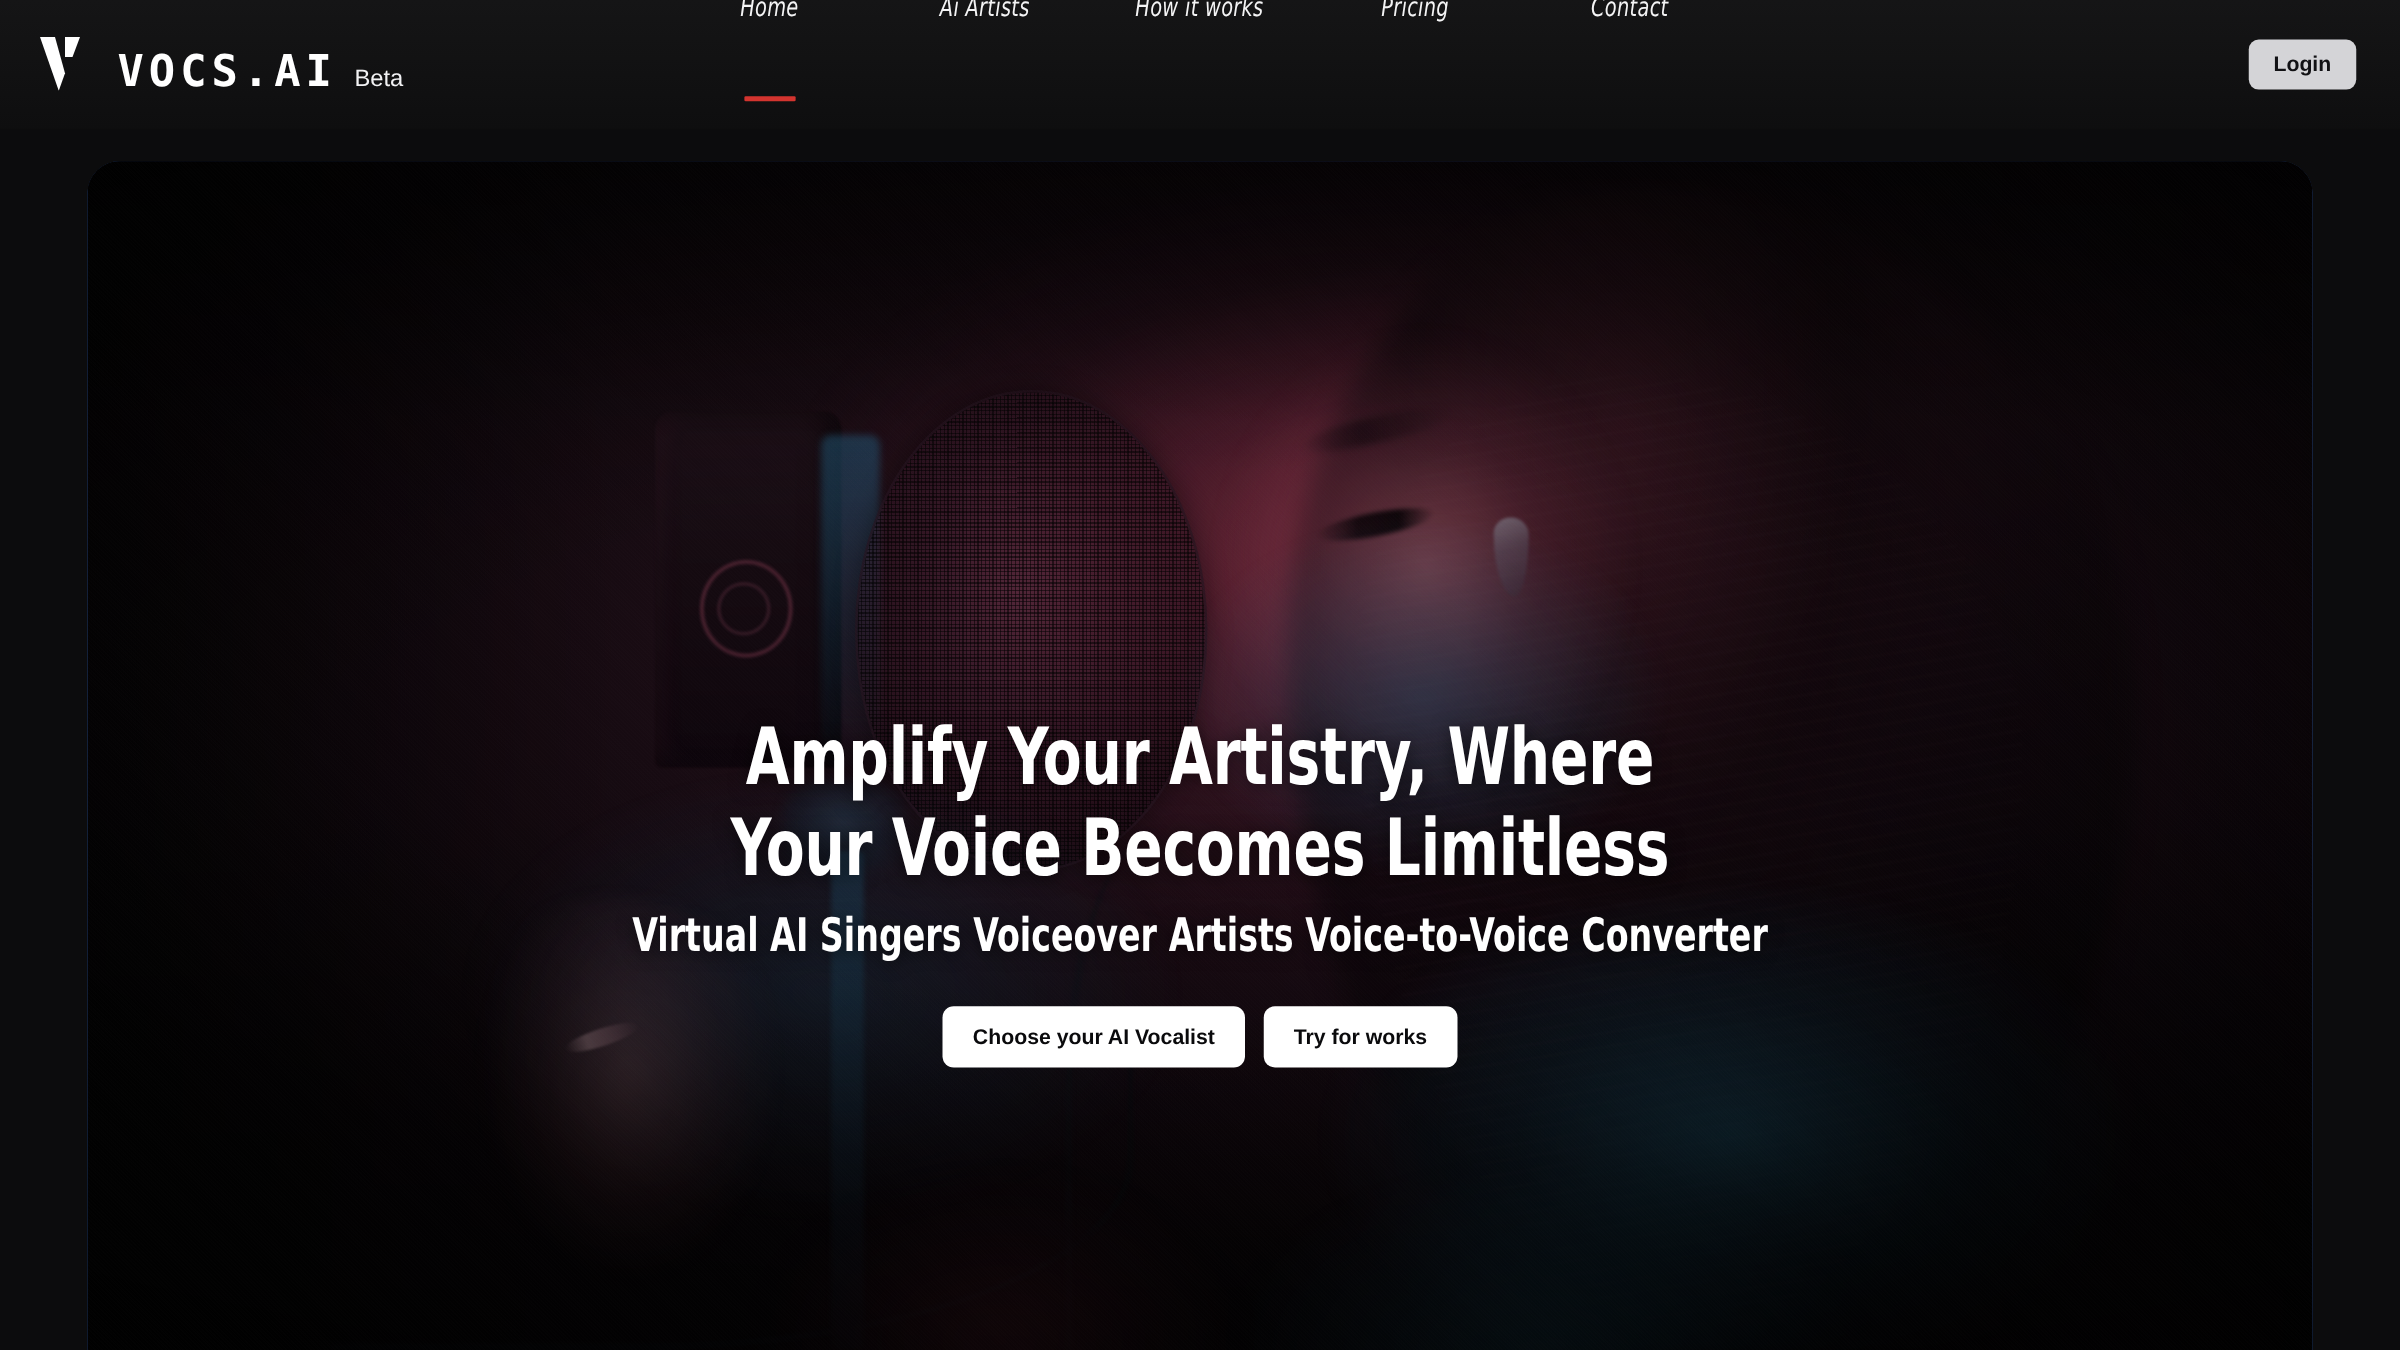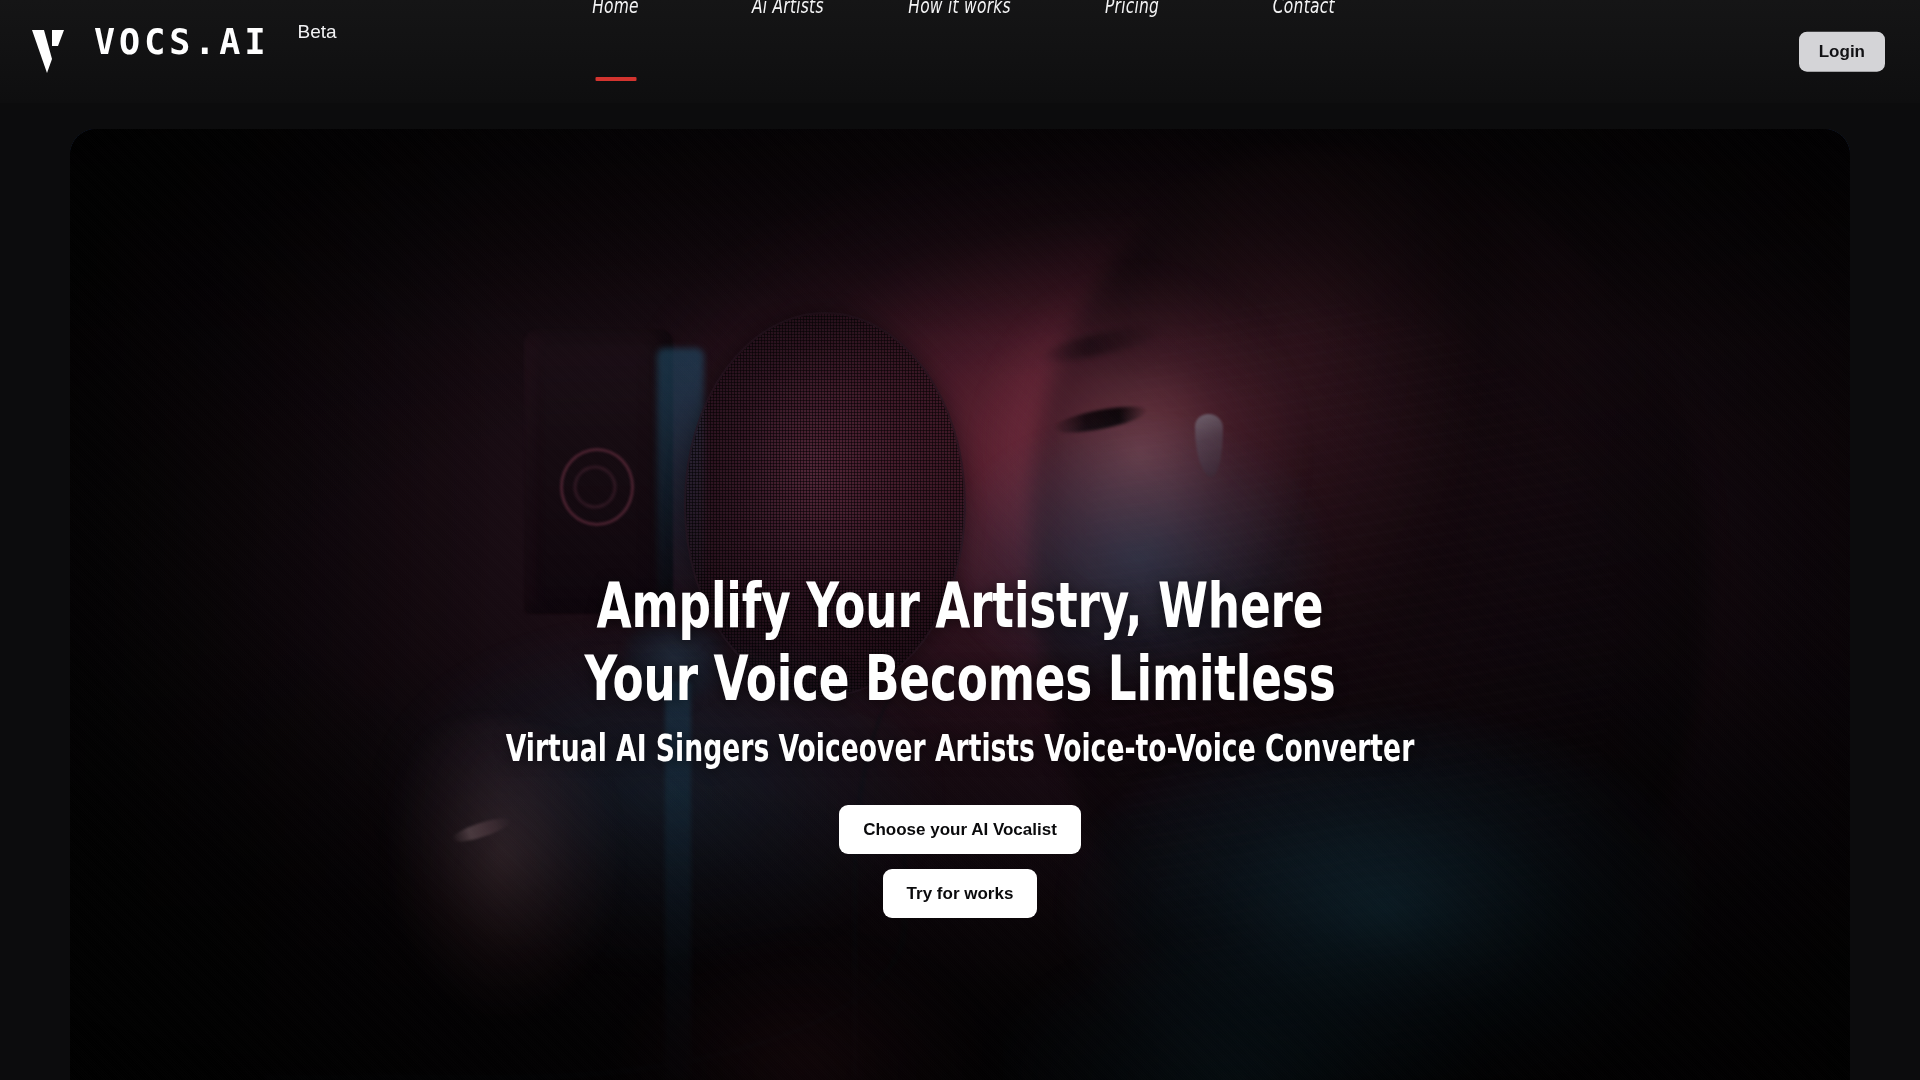--- a/index.html
+++ b/index.html
@@ -18,36 +18,36 @@
     position:absolute; top:0; left:0;
     width:1920px; height:103px;
     background:linear-gradient(180deg,#151516 0%,#121213 45%,#0e0e0f 100%);
     display:flex; align-items:center;
     z-index:30;
   }
 
   .brand{
     position:absolute; left:30px; top:50%;
     transform:translateY(-50%);
-    display:flex; gap:12px;
+    display:flex; align-items:flex-end; gap:12px;
     user-select:none;
   }
   .brand-mark{ display:block; }
   .brand-word{
     font-family:"DejaVu Sans Mono", monospace;
     font-size:35px; font-weight:700;
     letter-spacing:4px;
     color:#ffffff; line-height:1;
     position:relative; top:-2px;
   }
   .brand-beta{
     font-family:"Liberation Sans", sans-serif;
     font-size:19px; font-weight:400;
     color:#f2f2f4; line-height:1;
-    position:relative; top:-5px; left:16px;
+    position:relative; top:-5px; left:2px;
   }
 
   .nav{
     position:absolute; left:50%; top:0;
     transform:translateX(-50%);
     height:103px;
     display:flex; align-items:center;
     gap:0;
   }
   .nav-item{
@@ -359,21 +359,20 @@
     color:#ffffff;
     line-height:1.2;
     transform:scaleX(.80);
     text-shadow:0 2px 14px rgba(0,0,0,.55);
     white-space:nowrap;
   }
   .cta-row{
     margin-top:33px;
     display:flex; justify-content:center; align-items:center;
     gap:15px;
-    flex-direction:column;
   }
   .cta{
     background:#ffffff;
     color:#0a0a0c;
     border:none;
     border-radius:9px;
     font-family:"Liberation Sans", sans-serif;
     font-size:17px;
     font-weight:700;
     line-height:1;

